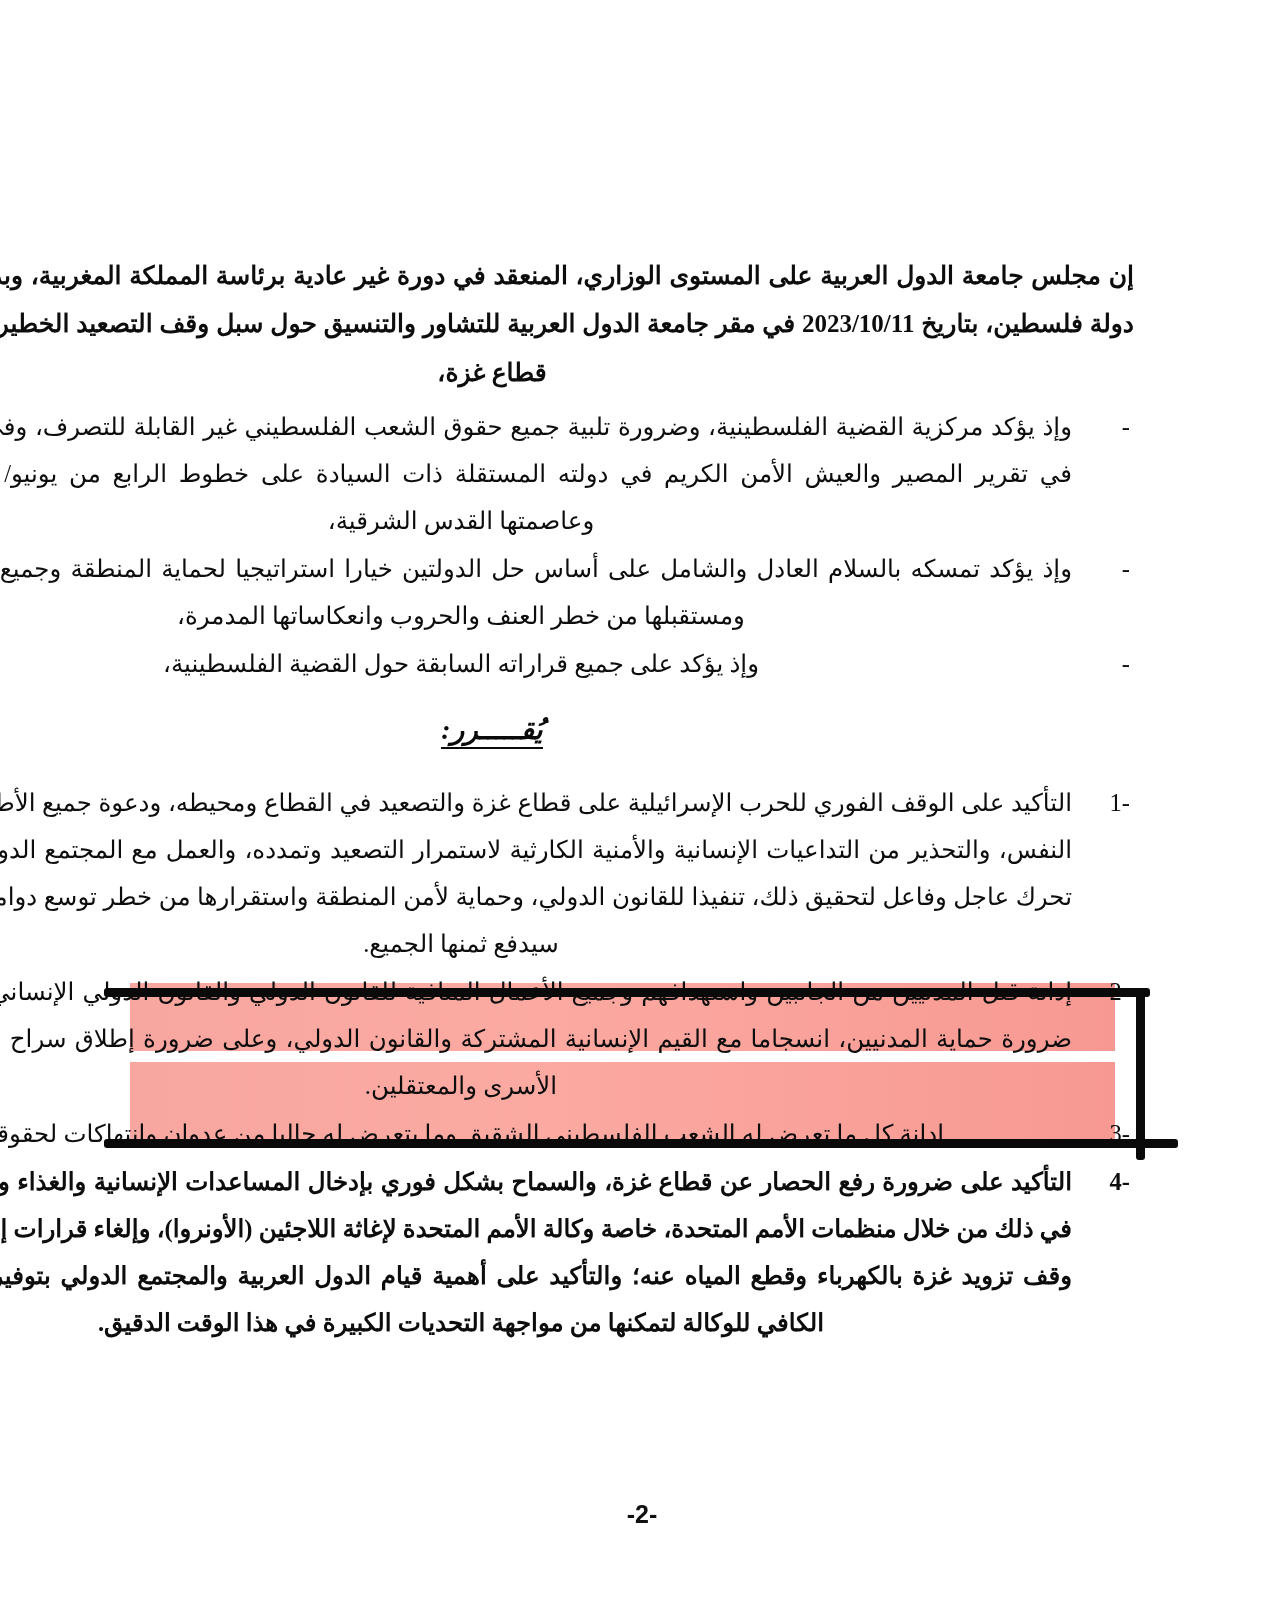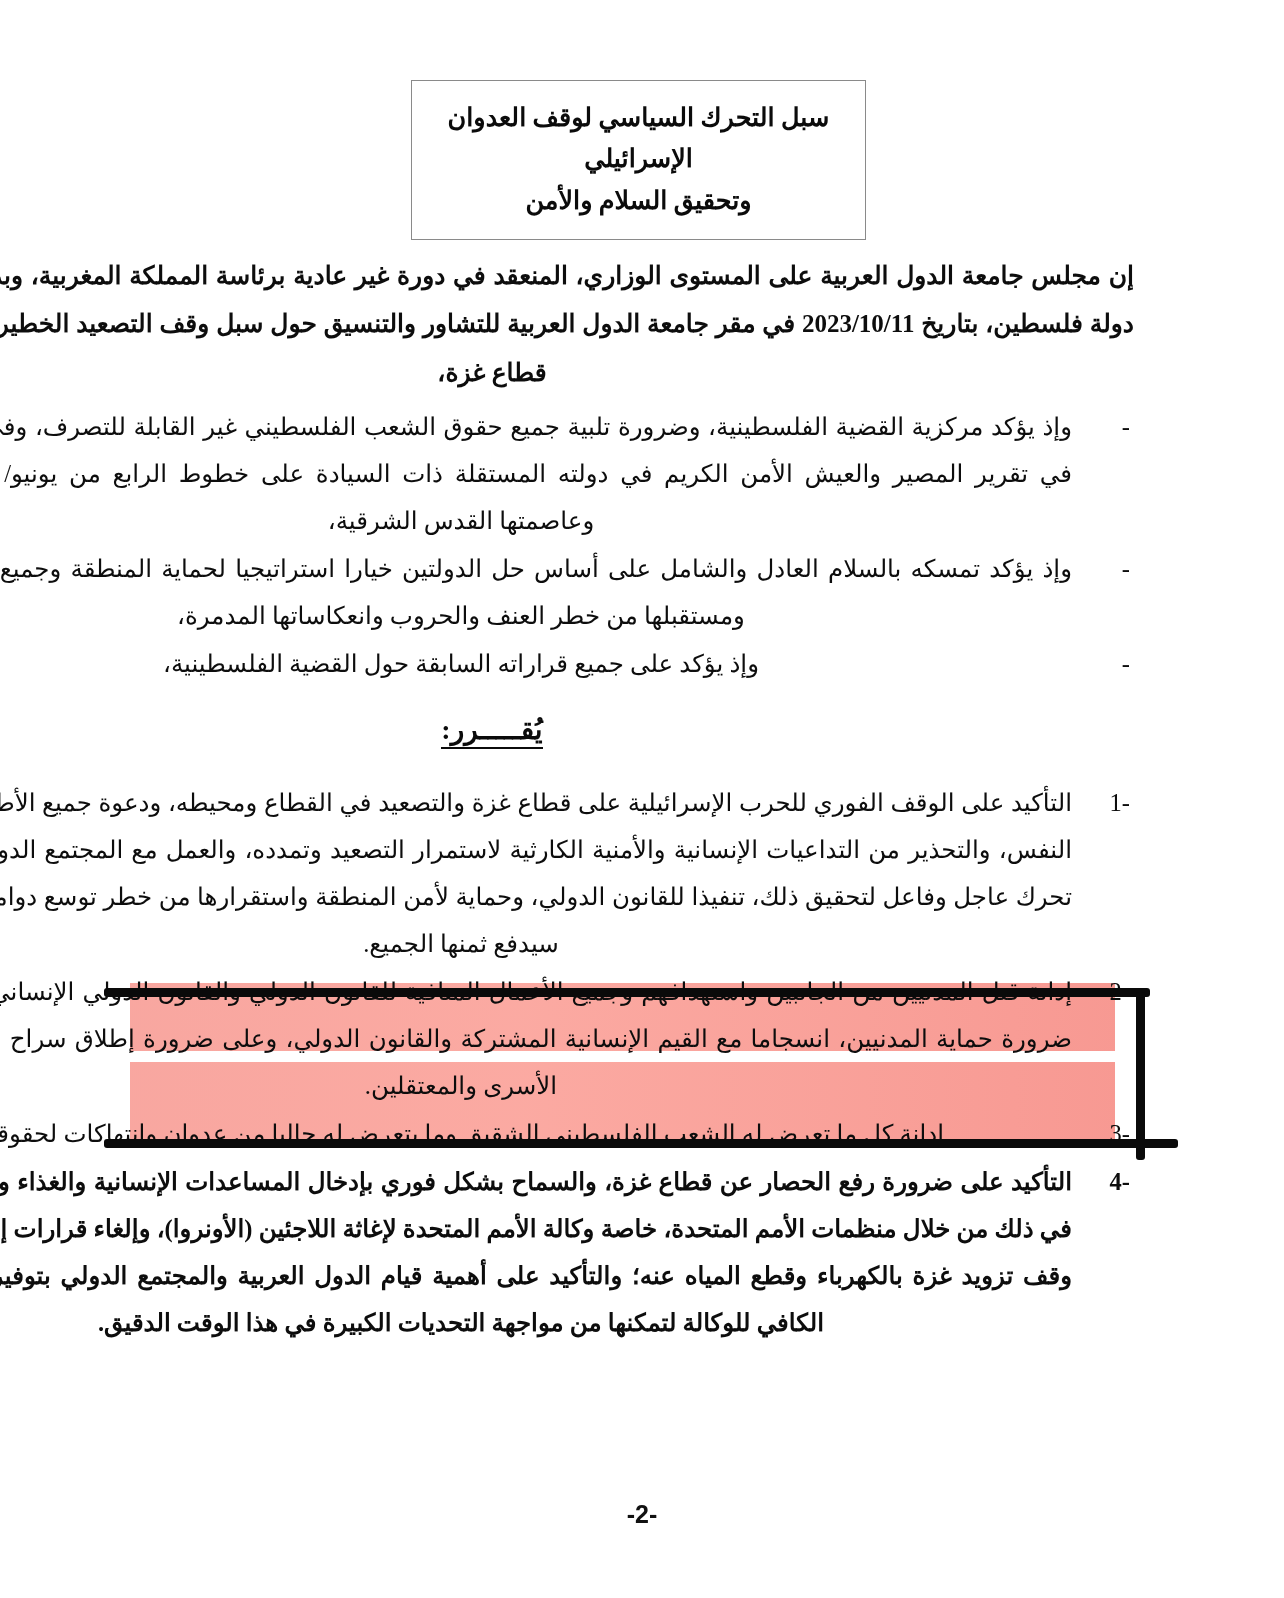--- a/index.html
+++ b/index.html
@@ -97,20 +97,21 @@
     margin: 26px 0 30px 0;
   }
   .decide {
     display: inline-block;
     font-weight: bold;
     font-size: 28px;
     letter-spacing: 0.5px;
     border-bottom: 2.5px solid #0b0b0b;
     padding-bottom: 1px;
     color: #0b0b0b;
+    font-style: italic;
   }
 
   
   .hl-band {
     position: absolute;
     background: linear-gradient(90deg, #f8a49d 0%, #fba79f 40%, #f7968f 100%);
     opacity: 0.97;
     z-index: 1;
     pointer-events: none;
   }
@@ -151,24 +152,20 @@
   }
 
   .text-layer { position: relative; z-index: 2; }
   .block-2 { position: relative; z-index: 2; }
 </style>
 </head>
 <body>
 
 <div id="page">
 
-  <div class="title-box">
-    <div class="title-line">سبل التحرك السياسي لوقف العدوان الإسرائيلي</div>
-    <div class="title-line">وتحقيق السلام والأمن</div>
-  </div>
 
   <div class="hl-band" id="hl-band-1"></div>
   <div class="hl-band" id="hl-band-2"></div>
   <div class="hl-band" id="hl-band-3"></div>
 
   <div class="doc-body text-layer">
 
     <p class="para intro">إن مجلس جامعة الدول العربية على المستوى الوزاري، المنعقد في دورة غير عادية برئاسة المملكة المغربية، وبدعوة منها ومن دولة فلسطين، بتاريخ 2023/10/11 في مقر جامعة الدول العربية للتشاور والتنسيق حول سبل وقف التصعيد الخطير والعدوان على قطاع غزة،</p>
 
     <div class="row">

